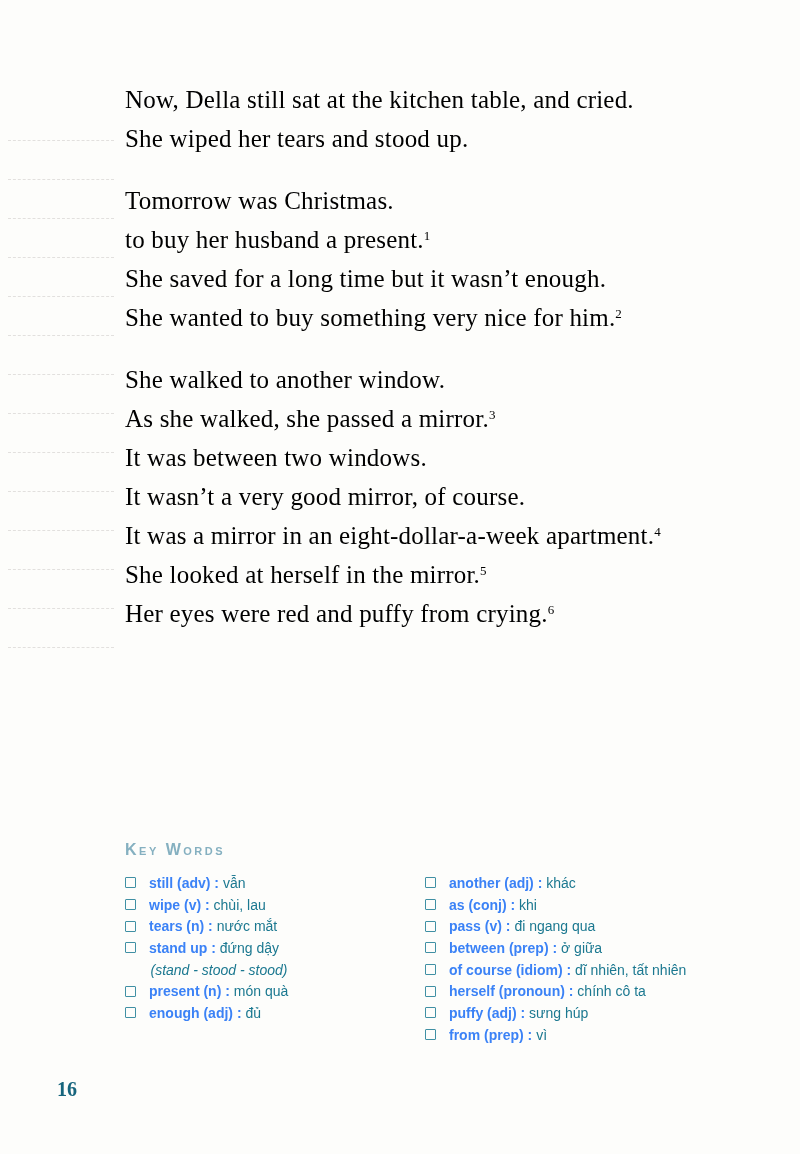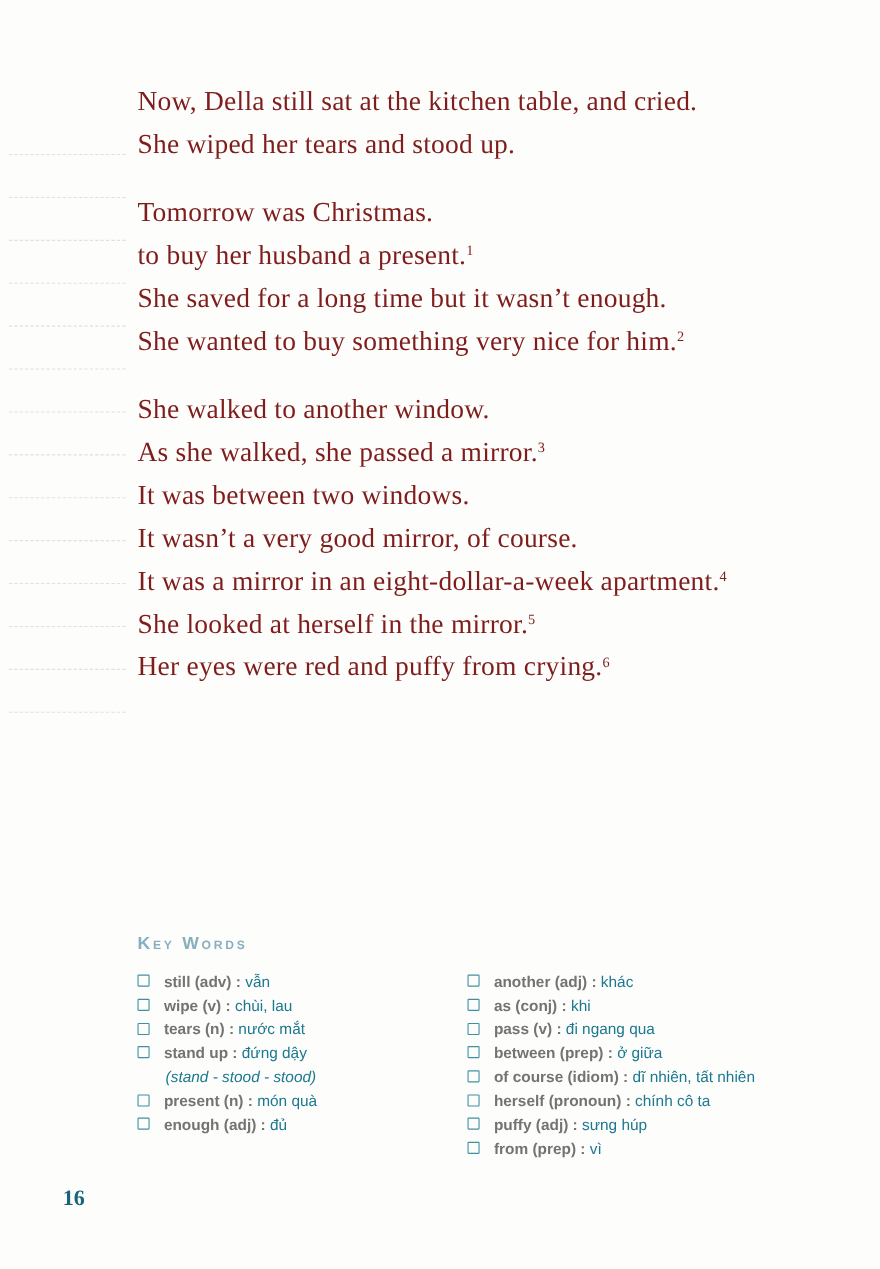--- a/index.html
+++ b/index.html
@@ -18,43 +18,42 @@
     left: 8px;
     width: 106px;
     border-top: 1px dashed #dedcda;
     opacity: 0.85;
   }
 
   
   .story {
     position: absolute;
     left: 125px;
-    top: 73px;
+    top: 80px;
     width: 660px;
-    color: #7f1d1d;
+    color: #000000;
     font-size: 25px;
     letter-spacing: 0.2px;
   }
   .paragraph { margin-bottom: 23px; }
   .story-line { line-height: 39px; white-space: nowrap; }
   .story-line sup {
     font-size: 13px;
     line-height: 0;
     vertical-align: 8px;
     letter-spacing: 0;
   }
 
   
   .keywords {
     position: absolute;
     left: 125px;
     top: 841px;
     width: 660px;
     font-family: "Liberation Sans", sans-serif;
-    margin-top: 9px;
   }
   .kw-title {
     font-variant: small-caps;
     font-weight: 700;
     font-size: 16px;
     letter-spacing: 2.5px;
     color: #85b0c0;
     margin-bottom: 13px;
   }
   .kw-columns { display: flex; }
@@ -69,21 +68,21 @@
   }
   .kw-checkbox {
     display: inline-block;
     width: 11px;
     height: 11px;
     border: 1.4px solid #4090a4;
     border-radius: 1px;
     margin-right: 13px;
     flex: 0 0 auto;
   }
-  .kw-term, .kw-sep { font-weight: 700; color: #737373; text-align: center; }
+  .kw-term, .kw-sep { font-weight: 700; color: #3b82f6; text-align: center; }
   .kw-sep { white-space: pre; }
   .kw-translation { color: #1b7890; }
   .kw-note {
     padding-left: 25.5px;
     font-style: italic;
     color: #1b7890;
   }
 
   
   .page-number {

